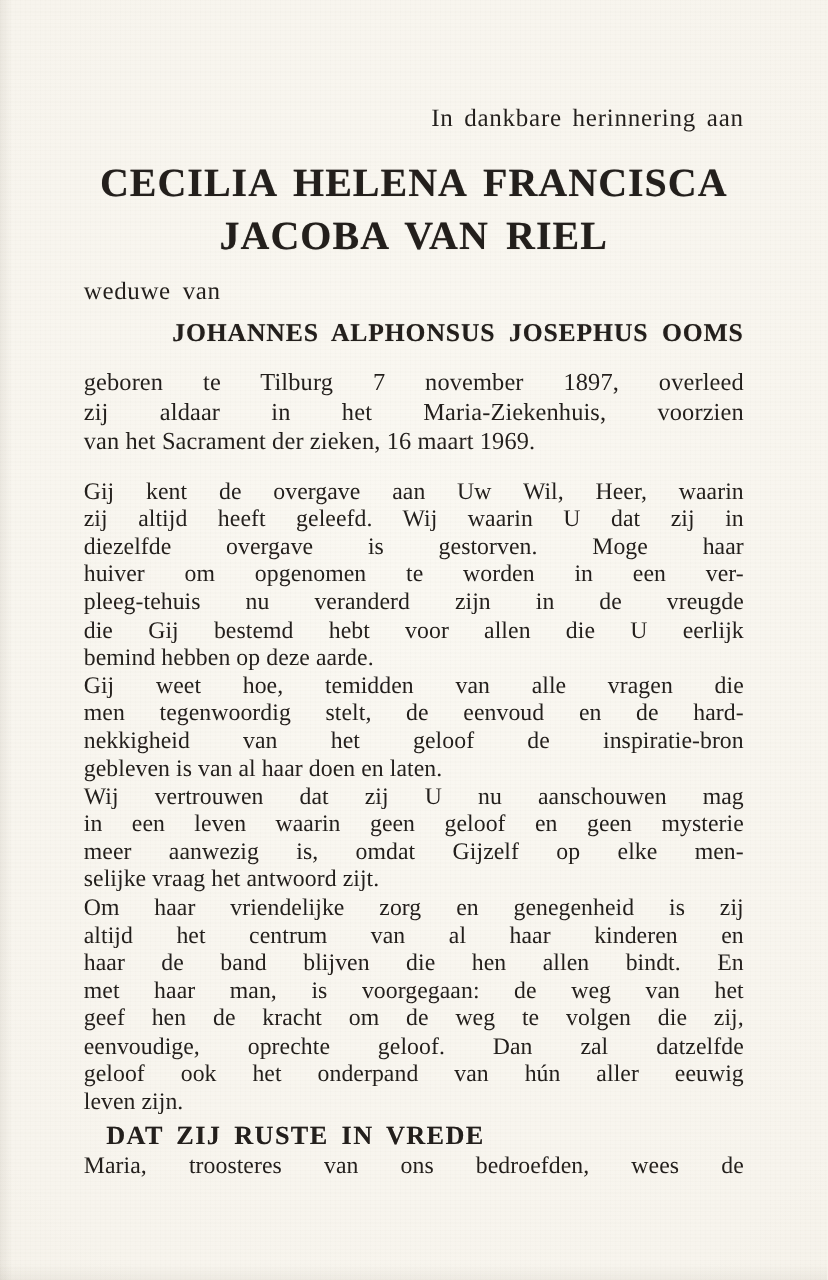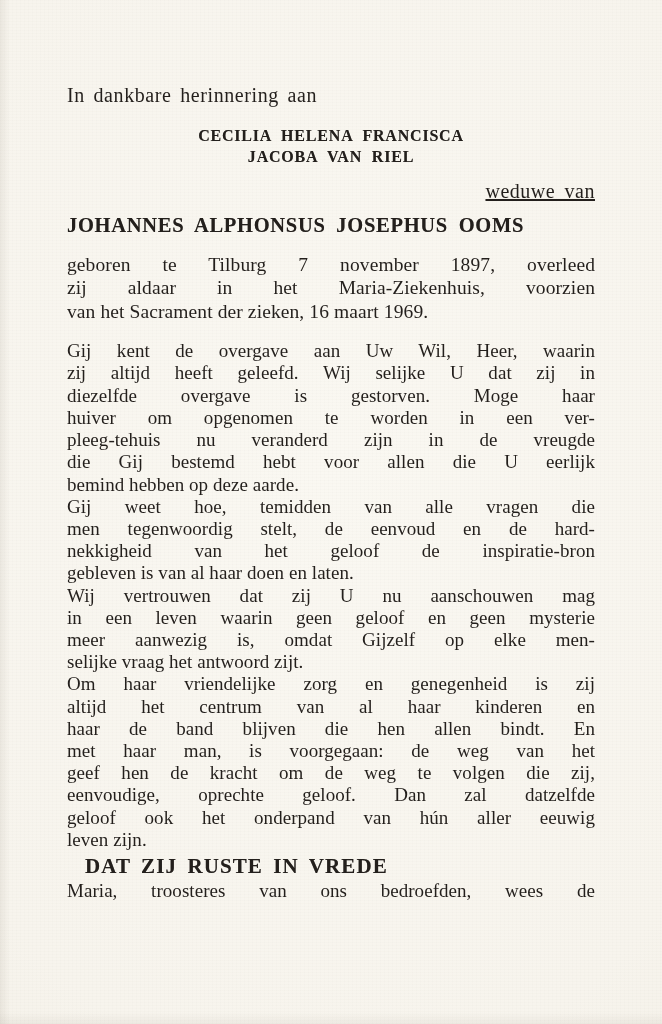--- a/index.html
+++ b/index.html
@@ -61,48 +61,47 @@
 
   .content {
     position: absolute;
     left: 67px;
     top: 0;
     width: 528px;
   }
 
   
   .dedication {
-    text-align: left;
+    text-align: right;
     font-size: 20px;
     letter-spacing: 0.6px;
     word-spacing: 3px;
     margin-top: 84px;
     line-height: 1.1;
   }
   .deceased-name {
     text-align: center;
     font-weight: bold;
-    font-size: 16px;
+    font-size: 32px;
     letter-spacing: 0.8px;
     word-spacing: 5px;
     line-height: 1.32;
     margin-top: 19px;
     text-shadow: 0 0 0.6px rgba(35,31,28,0.5);
   }
   .relation {
-    text-align: right;
+    text-align: left;
     font-size: 20px;
     letter-spacing: 0.5px;
     word-spacing: 4px;
     margin-top: 13px;
     line-height: 1.1;
-    text-decoration: underline;
   }
   .spouse-name {
-    text-align: left;
+    text-align: right;
     font-weight: bold;
     font-size: 20.5px;
     letter-spacing: 0.7px;
     word-spacing: 5px;
     margin-top: 12px;
     line-height: 1.15;
     text-shadow: 0 0 0.6px rgba(35,31,28,0.5);
   }
 
   
@@ -174,21 +173,21 @@
     <div class="lifedates">
       <span class="line">geboren te Tilburg 7 november 1897, overleed</span>
       <span class="line">zij aldaar in het Maria-Ziekenhuis, voorzien</span>
       <span class="line flush">van het Sacrament der zieken, 16 maart 1969.</span>
     </div>
 
     <div class="body-block">
 
       <p class="para">
         <span class="line">Gij kent de overgave aan Uw Wil, Heer, waarin</span>
-        <span class="line">zij altijd heeft geleefd. Wij selijke U dat zij in</span>
+        <span class="line">zij altijd heeft geleefd. Wij waarin U dat zij in</span>
         <span class="line">diezelfde overgave is gestorven. Moge haar</span>
         <span class="line">huiver om opgenomen te worden in een ver-</span>
         <span class="line">pleeg-tehuis nu veranderd zijn in de vreugde</span>
         <span class="line">die Gij bestemd hebt voor allen die U eerlijk</span>
         <span class="line flush">bemind hebben op deze aarde.</span>
       </p>
 
       <p class="para">
         <span class="line">Gij weet hoe, temidden van alle vragen die</span>
         <span class="line">men tegenwoordig stelt, de eenvoud en de hard-</span>

